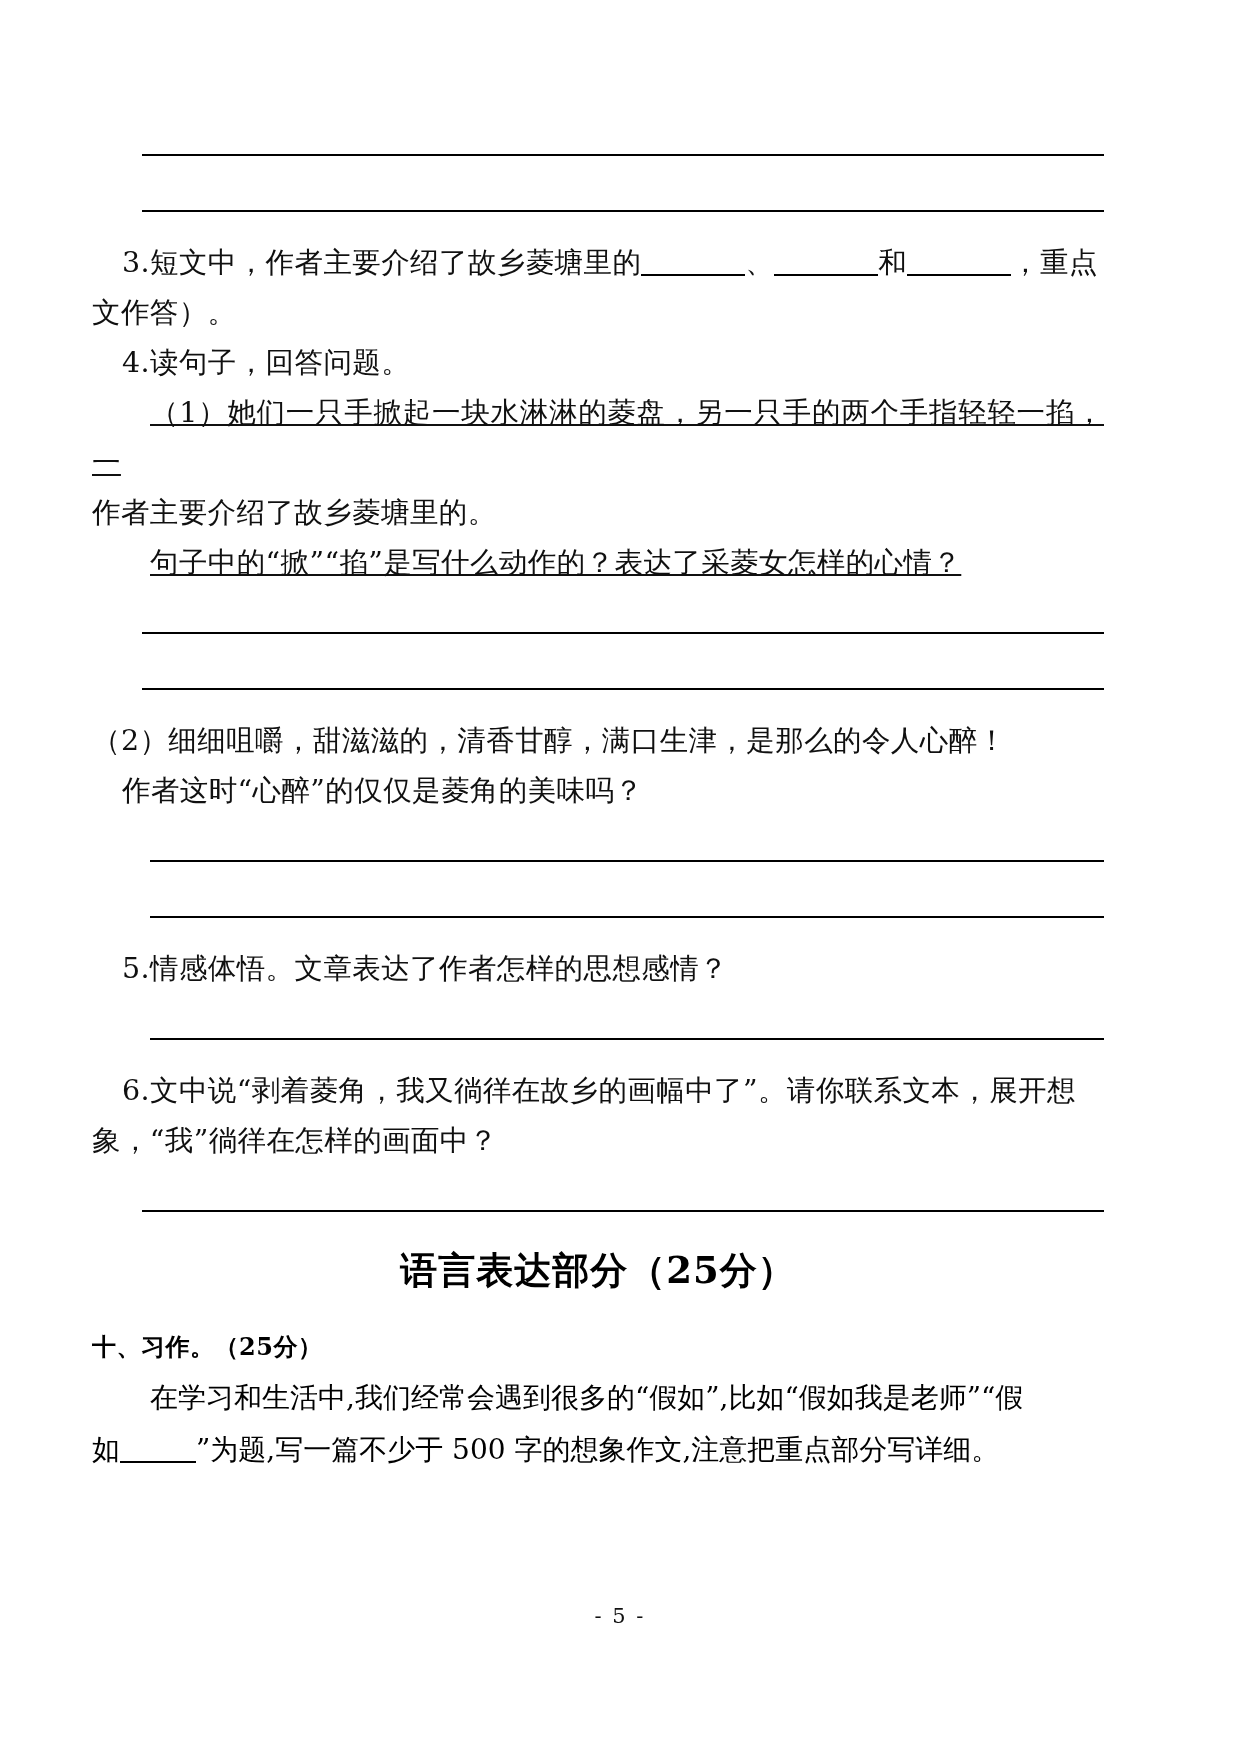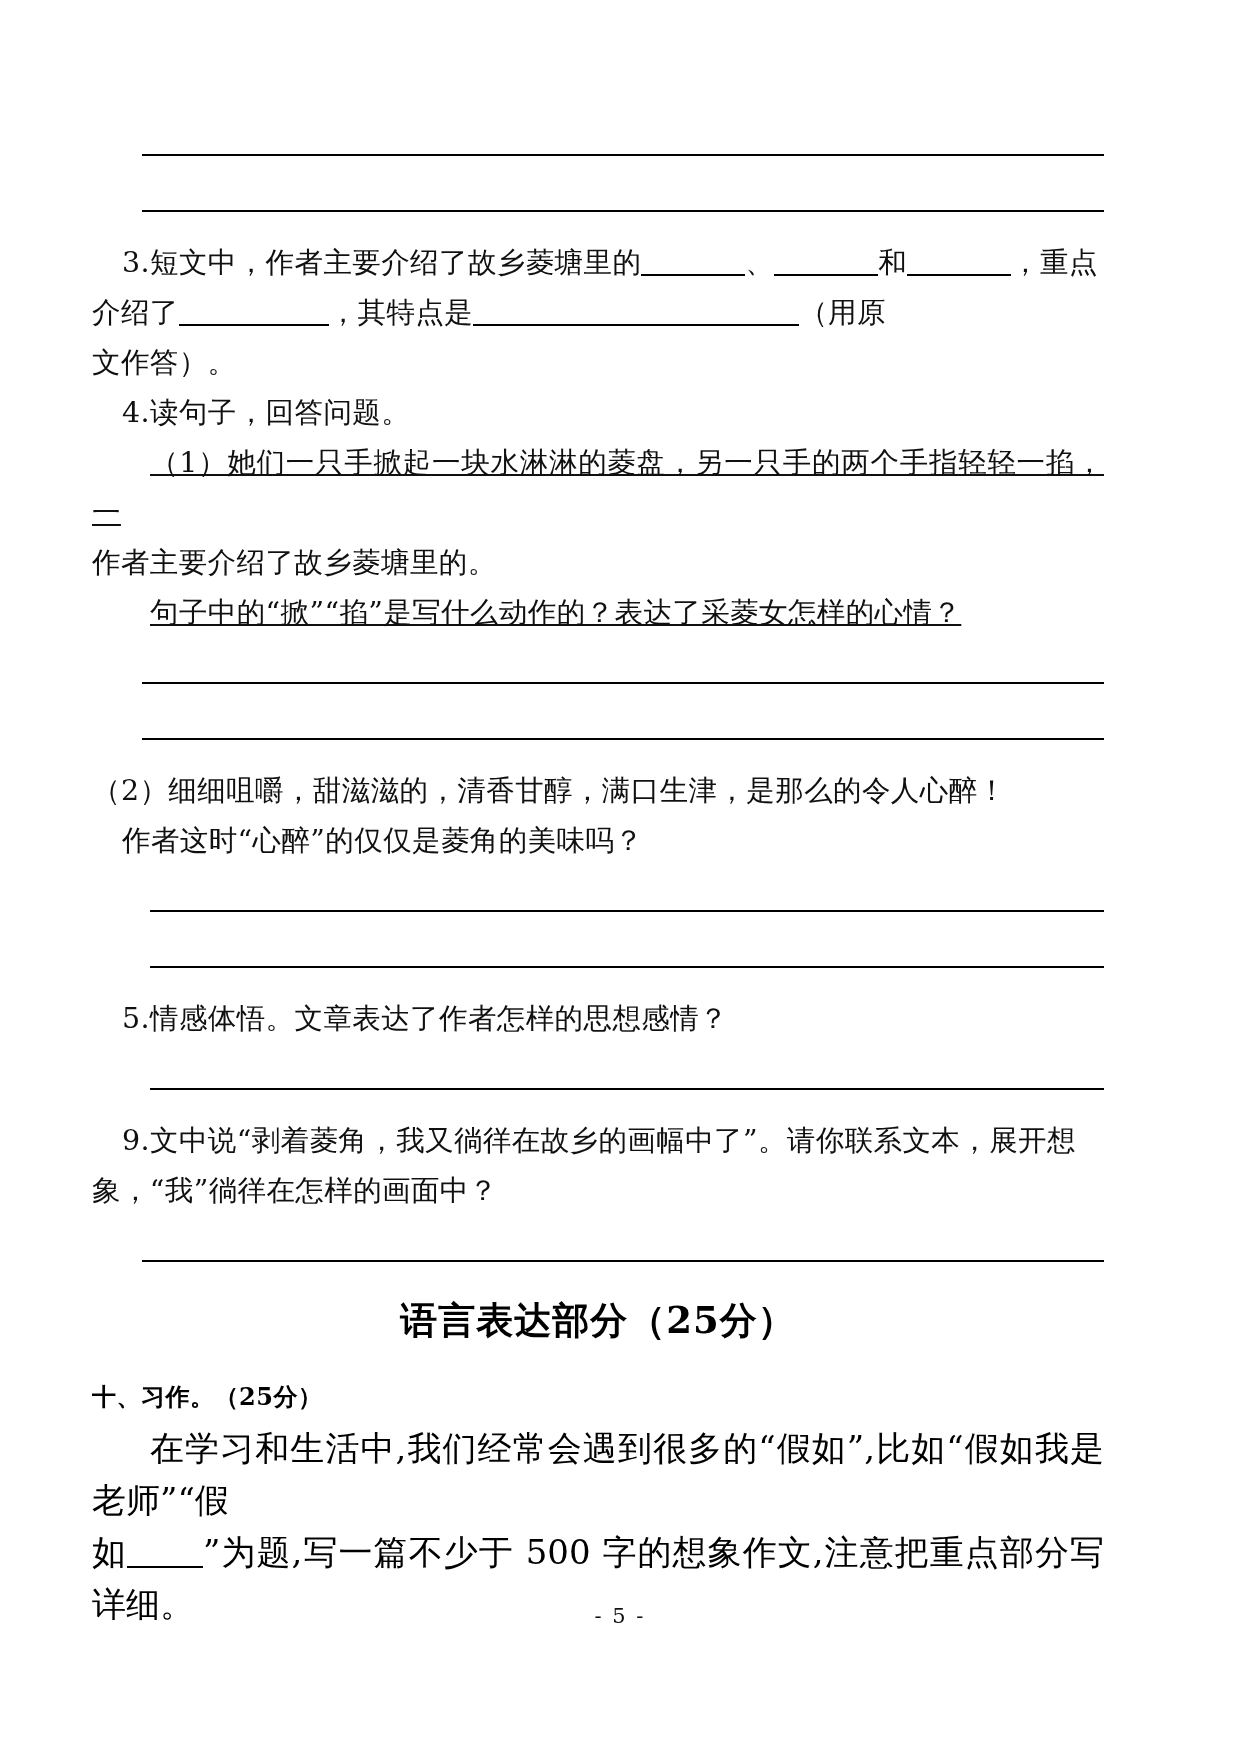--- a/index.html
+++ b/index.html
@@ -75,21 +75,21 @@
   
   .heading {
     font-size: 24px;
     font-weight: bold;
     letter-spacing: 0.5px;
     line-height: 50px;
   }
 
   
   .comp {
-    font-size: 34px;
+    font-size: 28px;
     line-height: 52px;
     text-align: justify;
     text-justify: inter-ideograph;
   }
   .comp.first { text-indent: 58px; }
 
   
   .footer {
     position: absolute;
     left: 0;
@@ -115,21 +115,20 @@
       <div class="spacer-34"></div>
       <div class="rule thin" style="margin-left:50px;"></div>
       <div class="spacer-54"></div>
       <div class="rule" style="margin-left:50px;"></div>
     </div>
 
     <div class="spacer-26"></div>
 
     <div>
       <div class="para indent1"><span>3.短文中，作者主要介绍了故乡菱塘里的</span><span class="blank b-md"></span><span>、</span><span class="blank b-md"></span><span>和</span><span class="blank b-md"></span><span>，重点</span></div>
-      <div class="para indent0"><span>介绍了</span><span class="blank b-lg"></span><span>，其特点是</span><span class="blank b-xl"></span><span>（用原</span></div>
       <div class="para indent0">文作答）。</div>
     </div>
 
     <div>
       <div class="para indent1">4.读句子，回答问题。</div>
       <div class="para indent2">（1）她们一只手掀起一块水淋淋的菱盘，另一只手的两个手指轻轻一掐，一</div>
       <div class="para indent0">作者主要介绍了故乡菱塘里的。</div>
       <div class="para indent2">句子中的“掀”“掐”是写什么动作的？表达了采菱女怎样的心情？</div>
 
       <div class="ansblock">
@@ -158,21 +157,21 @@
       <div class="para indent1">5.情感体悟。文章表达了作者怎样的思想感情？</div>
       <div class="ansblock">
         <div class="spacer-44"></div>
         <div class="rule" style="margin-left:58px;"></div>
       </div>
     </div>
 
     <div class="spacer-26"></div>
 
     <div>
-      <div class="para indent1">9.文中说“剥着菱角，我又徜徉在故乡的画幅中了”。请你联系文本，展开想</div>
+      <div class="para indent1">6.文中说“剥着菱角，我又徜徉在故乡的画幅中了”。请你联系文本，展开想</div>
       <div class="para indent0">象，“我”徜徉在怎样的画面中？</div>
       <div class="ansblock">
         <div class="spacer-44"></div>
         <div class="rule" style="margin-left:50px;"></div>
       </div>
     </div>
 
     <div class="spacer-34"></div>
 
     <div class="banner">语言表达部分（25分）</div>

